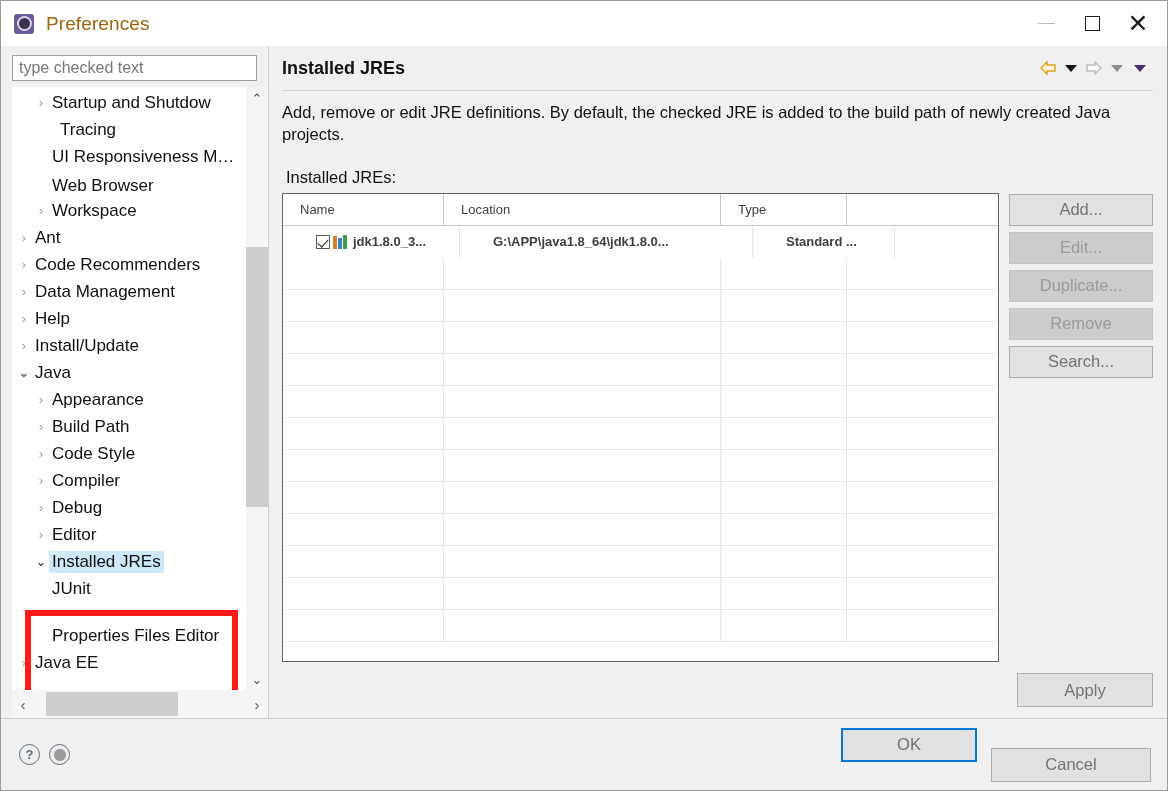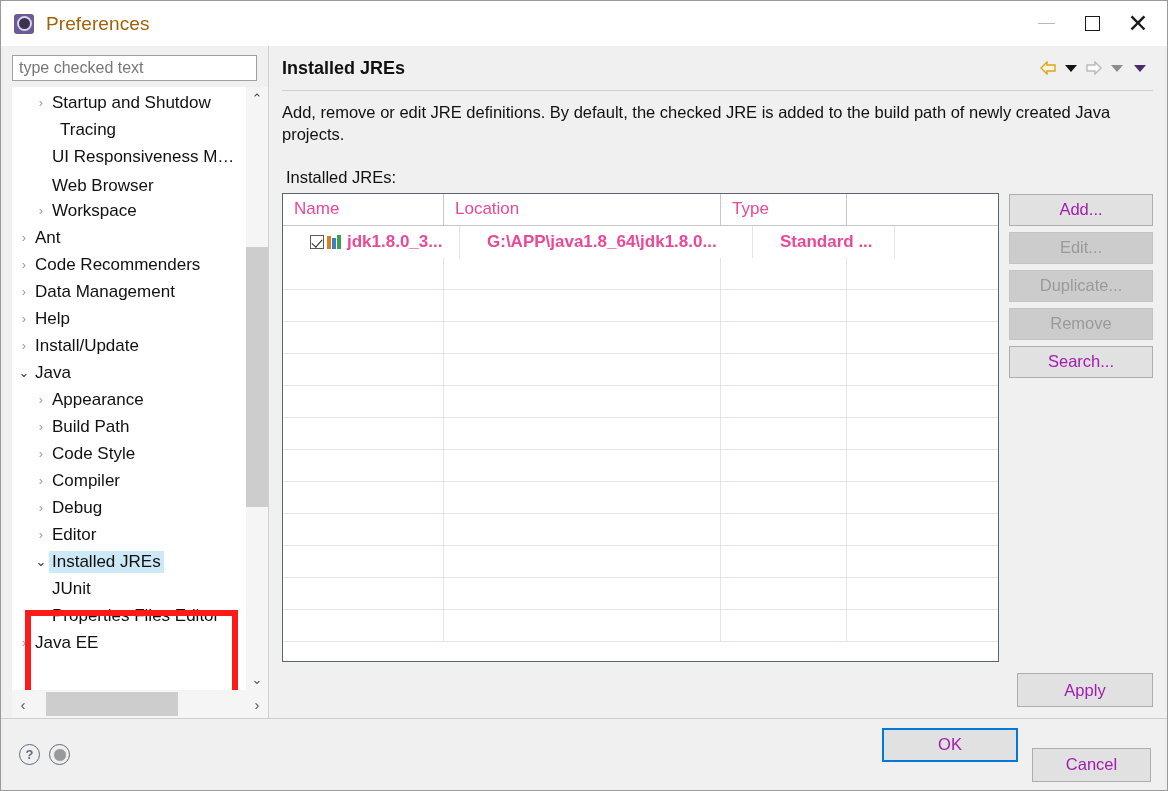--- a/index.html
+++ b/index.html
@@ -197,24 +197,24 @@
     background: #ffffff;
     border: 1px solid #5a6570;
     display: flex; flex-direction: column;
     min-width: 0;
     overflow: hidden;
   }
   .trow { display: flex; height: 32px; flex: 0 0 auto; }
   .trow.header { border-bottom: 1px solid #c8c8c8; }
   .trow.filler { border-bottom: 1px solid #e2e6ea; }
   .tcell {
-    padding: 0 11px;
+    padding: 0 17px;
     display: flex; align-items: center;
-    font-size: 17px;
-    color: #ec4899;
+    font-size: 13px;
+    color: #404040;
     border-right: 1px solid #e2e6ea;
     white-space: nowrap; overflow: hidden;
   }
   .trow.header .tcell { border-right: 1px solid #c8c8c8; font-weight: normal; }
   .c0 { width: 161px; min-width: 161px; }
   .c1 { width: 277px; min-width: 277px; }
   .c2 { width: 126px; min-width: 126px; }
   .c3 { flex: 1 1 auto; border-right: none !important; }
   .trow.data .tcell { font-weight: bold; margin-left: 16px; }
   .chk {
@@ -240,21 +240,21 @@
   .jre-ic i:nth-child(1) { left: 0;  width: 4px; height: 13px; background: #d98024; }
   .jre-ic i:nth-child(2) { left: 5px; width: 4px; height: 11px; background: #3f7fbf; }
   .jre-ic i:nth-child(3) { left: 10px; width: 4px; height: 14px; background: #3f9e4d; }
 
   #side-buttons { width: 144px; min-width: 144px; display: flex; flex-direction: column; gap: 6px; padding-top: 1px; }
   .btn {
     height: 32px;
     border: 1px solid #adadad;
     background: #e1e1e1;
     font-size: 16.5px;
-    color: #a21caf;
+    color: #737373;
     display: flex; align-items: center; justify-content: center;
     cursor: default;
   }
   .btn.disabled { color: #9a9a9a; background: #cccccc; border-color: #c4c4c4; }
 
   #apply-row { height: 56px; display: flex; align-items: center; justify-content: flex-end; flex: 0 0 auto; }
   #apply-btn { width: 136px; height: 34px; }
 
   
   #footer-sep { height: 1px; background: #cfcfcf; flex: 0 0 auto; }
@@ -273,21 +273,21 @@
     margin-right: 9px;
   }
   #menu-ic::after {
     content: "";
     width: 12px; height: 12px; border-radius: 50%;
     background: #9a9a9a;
     border: 1px solid #f0f0f0;
   }
   #footer-btns { margin-left: auto; display: flex; gap: 14px; justify-content: flex-end; }
   #ok-btn { width: 136px; height: 34px; border: 2px solid #0078d7; }
-  #cancel-btn { width: 119px; height: 34px; margin-top: 20px; }
+  #cancel-btn { width: 160px; height: 34px; margin-top: 20px; }
 </style>
 </head>
 <body>
 
 <div id="dialog">
 
   <div id="titlebar">
     <div id="app-icon"></div>
     <div id="title-text">Preferences</div>
     <div id="winbtns">
@@ -381,21 +381,21 @@
               <span class="tree-label">Editor</span>
             </div>
             <div class="tree-item selected" style="padding-left: 21px;">
               <span class="twisty open">⌄</span>
               <span class="tree-label">Installed JREs</span>
             </div>
             <div class="tree-item" style="padding-left: 21px;">
               <span class="twisty blank"></span>
               <span class="tree-label">JUnit</span>
             </div>
-            <div class="tree-item" style="padding-left: 21px;">
+            <div class="tree-item" style="padding-left: 21px; margin-top: 20px;">
               <span class="twisty blank"></span>
               <span class="tree-label">Properties Files Editor</span>
             </div>
             <div class="tree-item" style="padding-left: 4px;">
               <span class="twisty">›</span>
               <span class="tree-label">Java EE</span>
             </div>
           </div>
         <div id="vscroll">
           <div class="sb-arrow">⌃</div>

